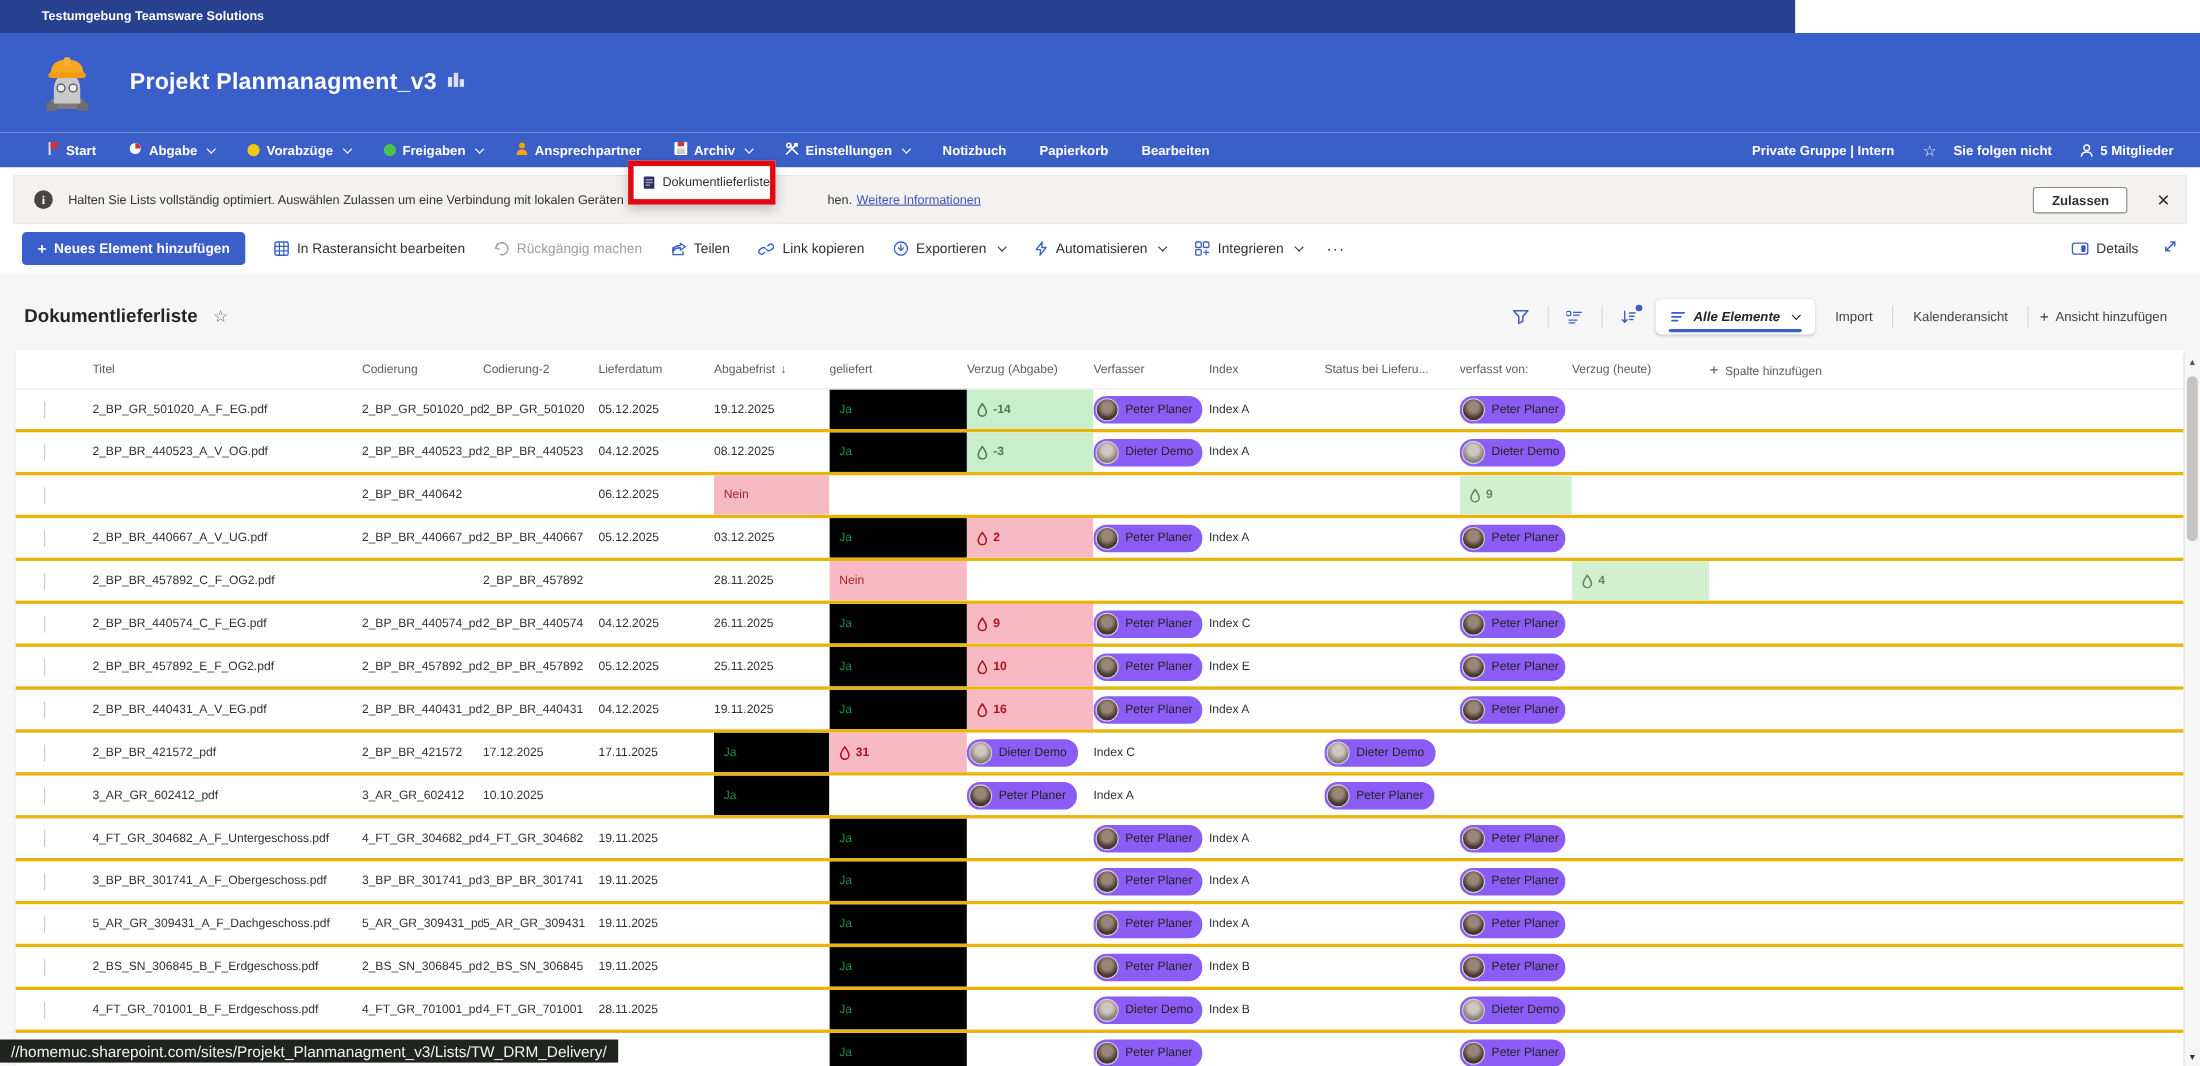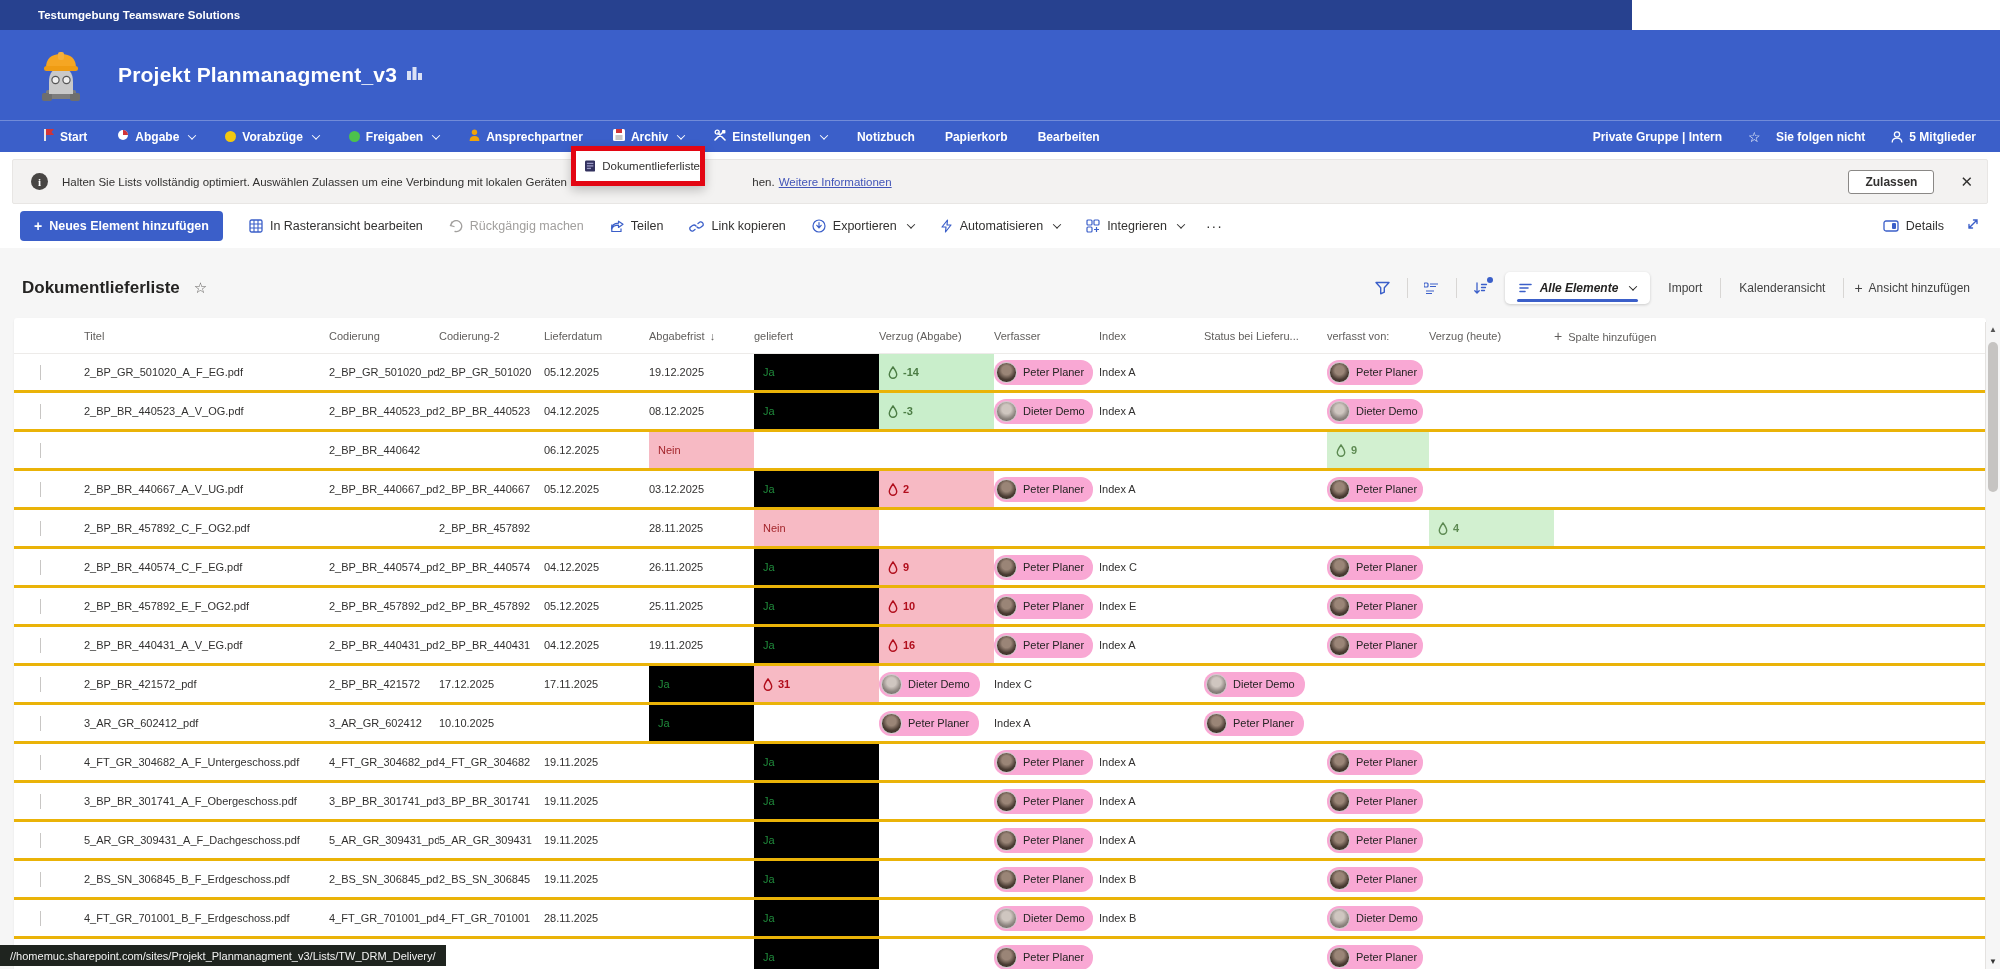--- a/index.html
+++ b/index.html
@@ -75,35 +75,35 @@
   .sort-arrow { margin-left:5px; }
   .trow { height:39px; border-bottom:3px solid #eab308; font-size:11px; color:#323130; cursor:pointer; }
   .trow .c { padding-right:6px; white-space:nowrap; overflow:hidden; height:100%; display:flex; align-items:center; }
   .tick { width:1px; height:15px; background:#c8c6c4; margin-left:26px; }
   .fill { height:100%; width:100%; display:flex; align-items:center; padding-left:9px; gap:5px; }
   .fill.g { background:#000000; color:#1f8a3b; }
   .fill.gnum { background:#c9eecb; color:#4c7d45; font-weight:bold; }
   .fill.r { background:#f7bac4; color:#a4262c; }
   .fill.rnum { background:#f7bac4; color:#b10e1c; font-weight:bold; }
   .fill.g2 { background:#d2f0d0; color:#5d8a52; font-weight:bold; }
-  .pill { display:inline-flex; align-items:center; gap:6px; background:#f9a8d4; border-radius:12px; padding:2px 10px 2px 2px; max-width:100%; }
+  .pill { display:inline-flex; align-items:center; gap:6px; background:#8b5cf6; border-radius:12px; padding:2px 10px 2px 2px; max-width:100%; }
   .av { width:21px; height:21px; border-radius:50%; flex:0 0 auto; border:1px solid #d0d0d0; }
   .av.peter { background:radial-gradient(circle at 50% 38%, #9a8577 0 30%, #4a3c33 62%, #2e261f 100%); }
   .av.dieter { background:radial-gradient(circle at 50% 38%, #cfc6c0 0 30%, #8d8580 62%, #5f5955 100%); }
   .pname { white-space:nowrap; font-size:11px; color:#252423; }
 
   
   .vscroll { position:absolute; right:0; top:322px; width:15px; height:647px; background:#f6f6f6; border-left:1px solid #e4e2e0; z-index:50; }
   .vs-up, .vs-down { position:absolute; left:0; width:14px; text-align:center; font-size:8px; color:#555; }
   .vs-up { top:3px; }
   .vs-down { bottom:3px; color:#333; }
   .vs-thumb { position:absolute; left:2px; top:20px; width:10px; height:150px; background:#c6c4c2; border-radius:5px; }
 
   
-  .statusbar { position:absolute; left:0; bottom:3px; height:21px; background:#1f241f; color:#f2f2f2; font-size:11px;
+  .statusbar { position:absolute; left:0; bottom:3px; height:21px; background:#1f241f; color:#f2f2f2; font-size:14px;
                display:flex; align-items:center; padding:0 10px; z-index:80; white-space:nowrap; }
 </style>
 </head>
 <body>
 
 <div class="topbar">
   <span>Testumgebung Teamsware Solutions</span>
 </div>
 
 <div class="siteheader">

